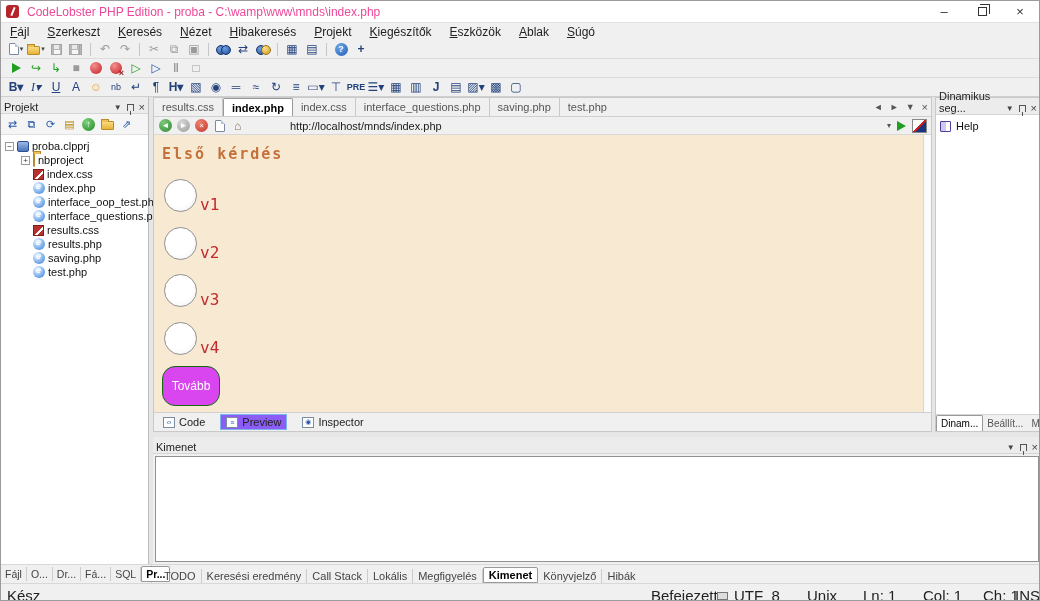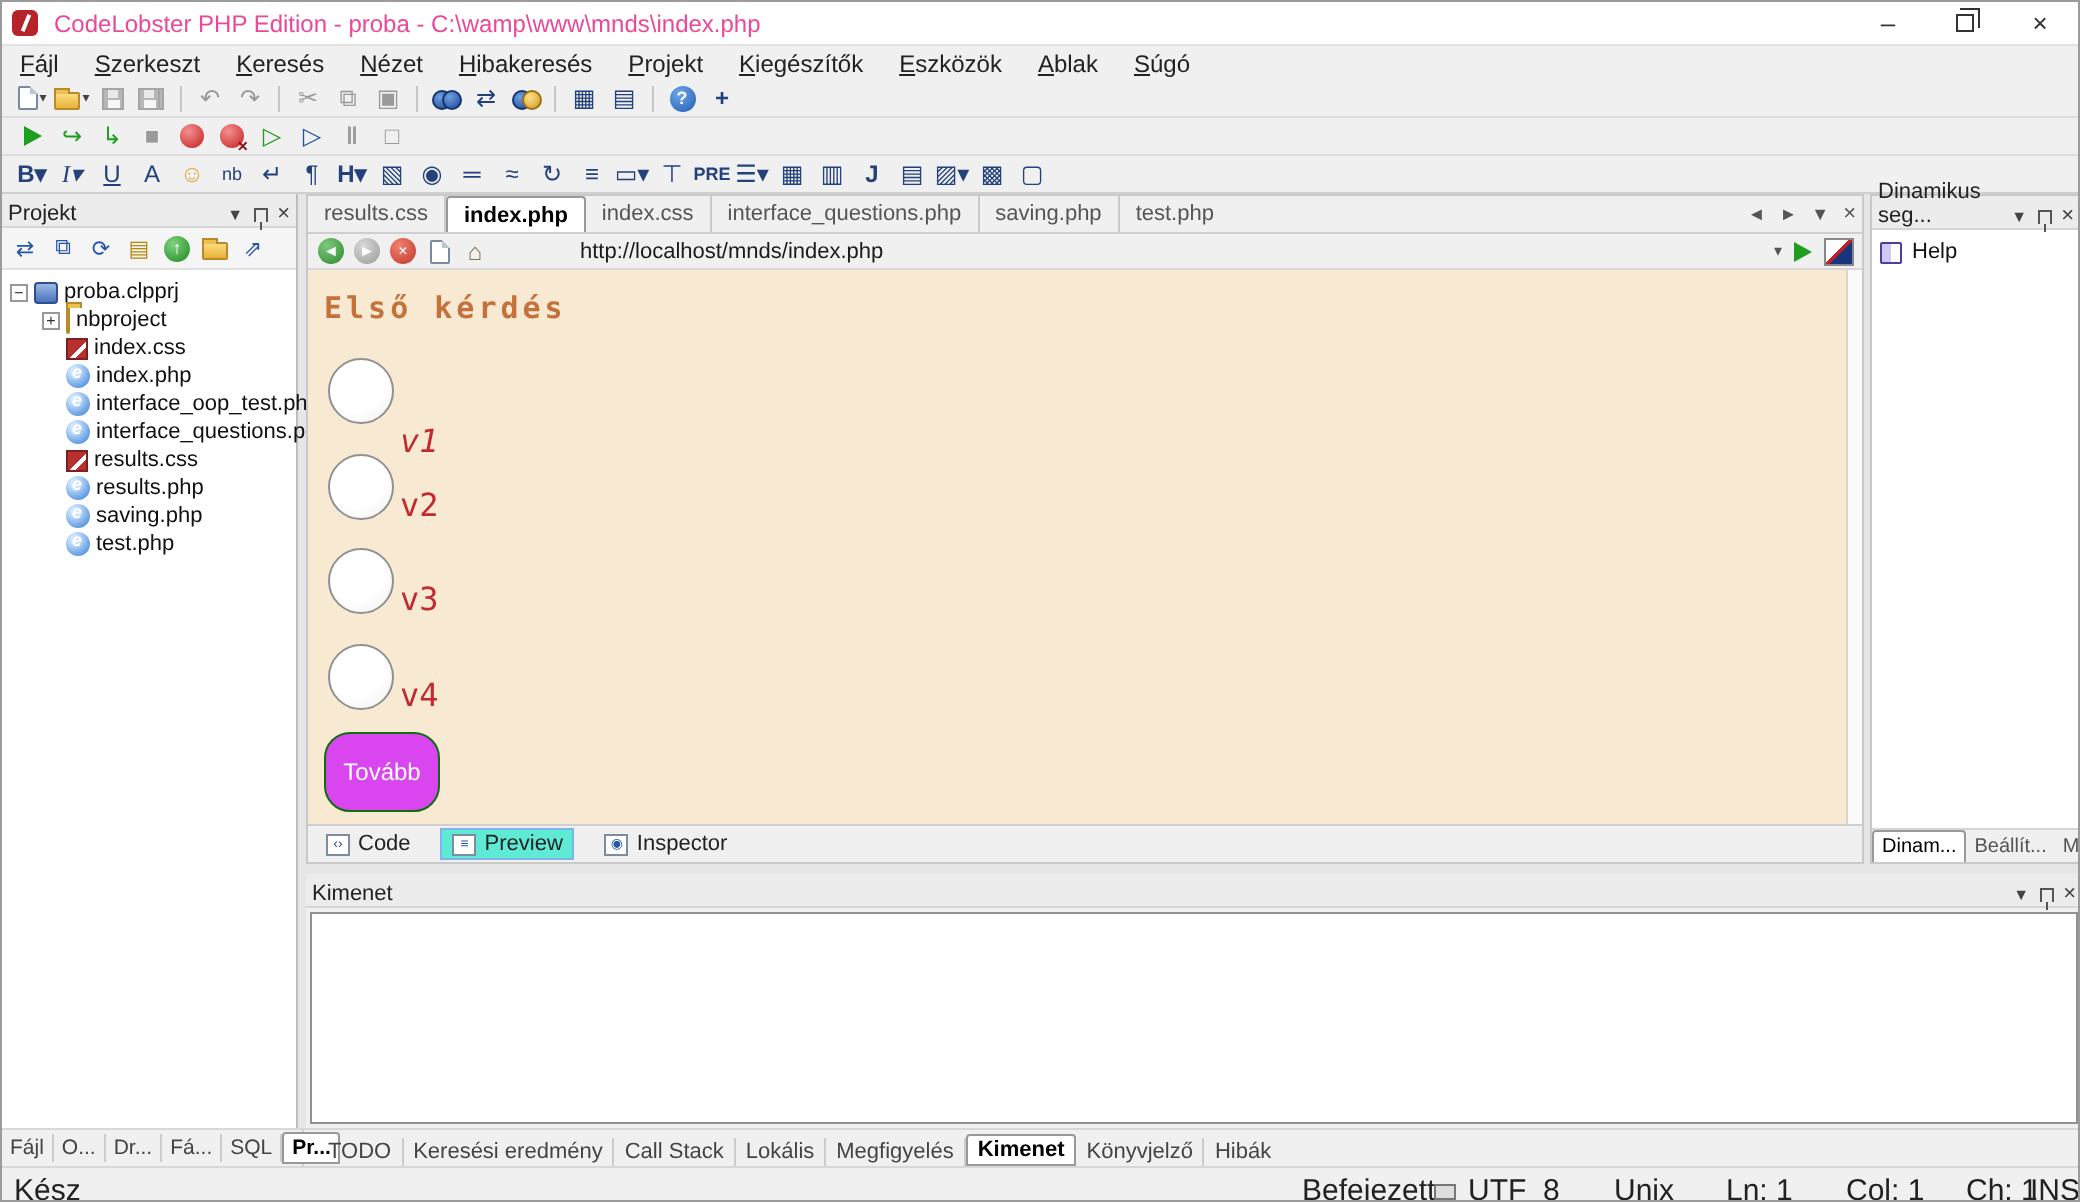--- a/index.html
+++ b/index.html
@@ -96,21 +96,21 @@
 
   .preview { position:absolute; left:0; top:37px; width:777px; height:279px; background:#f8e9d3; overflow:hidden; }
   .pv-scroll { position:absolute; right:0; top:0; width:8px; height:100%; background:#fbfbfb; border-left:1px solid #e0d5c2; }
   .pv-heading { position:absolute; left:8px; top:10px; font-family:"DejaVu Sans Mono", monospace; font-size:15px; font-weight:bold; letter-spacing:2px; color:#c4713c; }
   .radio { position:absolute; width:33px; height:33px; border-radius:50%; border:1px solid #919191; background:radial-gradient(circle at 40% 35%, #ffffff 55%, #ededed); }
   .opt-label { position:absolute; font-family:"DejaVu Sans Mono", monospace; font-size:16px; color:#c3292d; }
   .next-btn { position:absolute; left:8px; top:231px; width:58px; height:40px; background:#d946ef; border:1px solid #0f6c0f; border-radius:13px; color:#fff; font-size:12px; display:flex; align-items:center; justify-content:center; }
 
   .view-tabs { position:absolute; left:0; bottom:0; width:777px; height:19px; background:#f0f0f0; border-top:1px solid #cfcfcf; display:flex; align-items:center; padding-left:4px; gap:10px; font-size:11px; color:#222; }
   .vtab { display:flex; align-items:center; gap:4px; padding:1px 5px; }
-  .vtab.active { border:1px solid #7eb4ea; background:#5eead4;text-align:right; }
+  .vtab.active { border:1px solid #7eb4ea; background:#8b5cf6;text-align:right; }
   .vt-icon { width:12px; height:11px; border:1px solid #7d8da0; background:#fff; font-size:7px; color:#2456a8; display:flex; align-items:center; justify-content:center; }
 
   
   .right-panel { position:absolute; left:934px; top:96px; width:106px; height:335px; background:#fff; border:1px solid #c9c9c9; display:flex; flex-direction:column; }
   .help-body { flex:1; padding:5px 4px; font-size:11px; color:#111; }
   .help-item { display:flex; align-items:center; gap:5px; }
   .icon-book { width:11px; height:11px; border:1px solid #4a3f9e; border-radius:1px; background:linear-gradient(90deg,#cfc8f2 50%,#fff 50%); }
   .rp-tabs { height:17px; background:#f0f0f0; border-top:1px solid #d5d5d5; display:flex; align-items:flex-end; font-size:10px; color:#555; }
   .rptab { padding:1px 4px; height:16px; display:flex; align-items:center; }
   .rptab.active { background:#fff; border:1px solid #999; border-bottom:none; border-radius:2px 2px 0 0; color:#000; }
@@ -395,21 +395,21 @@
       <span class="bb-right">
         <span style="font-size:8px;color:#555">▾</span>
         <span class="play-solid"></span>
         <span class="engine-icon"></span>
       </span>
     </div>
 
     <div class="preview">
       <div class="pv-heading">Első kérdés</div>
       <span class="radio" style="left:10px; top:44px;"></span>
-      <span class="opt-label" style="left:46px; top:76px;font-style:italic;">v1</span>
+      <span class="opt-label" style="left:46px; top:60px;">v1</span>
       <span class="radio" style="left:10px; top:92px;"></span>
       <span class="opt-label" style="left:46px; top:108px;">v2</span>
       <span class="radio" style="left:10px; top:139px;"></span>
       <span class="opt-label" style="left:46px; top:155px;">v3</span>
       <span class="radio" style="left:10px; top:187px;"></span>
       <span class="opt-label" style="left:46px; top:203px;">v4</span>
       <div class="next-btn">Tovább</div>
       <div class="pv-scroll"></div>
     </div>
 

